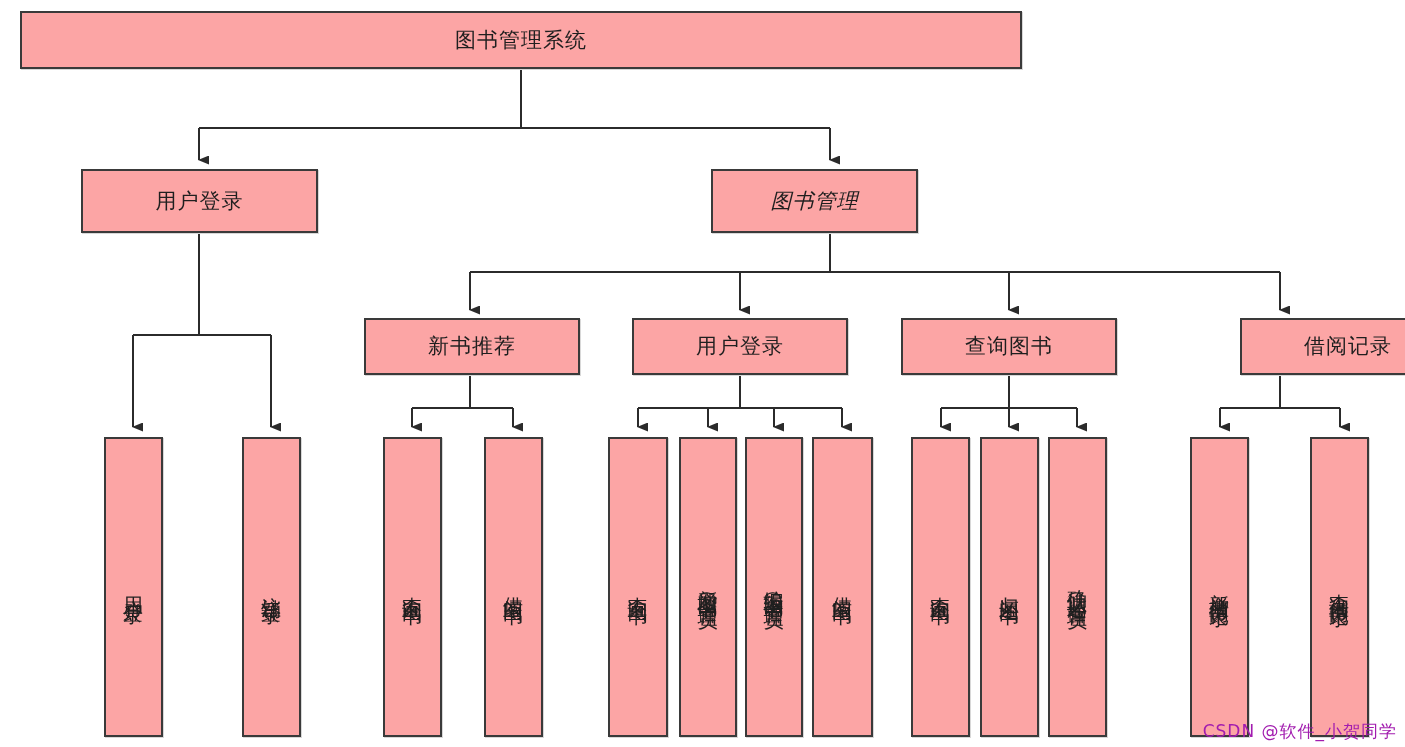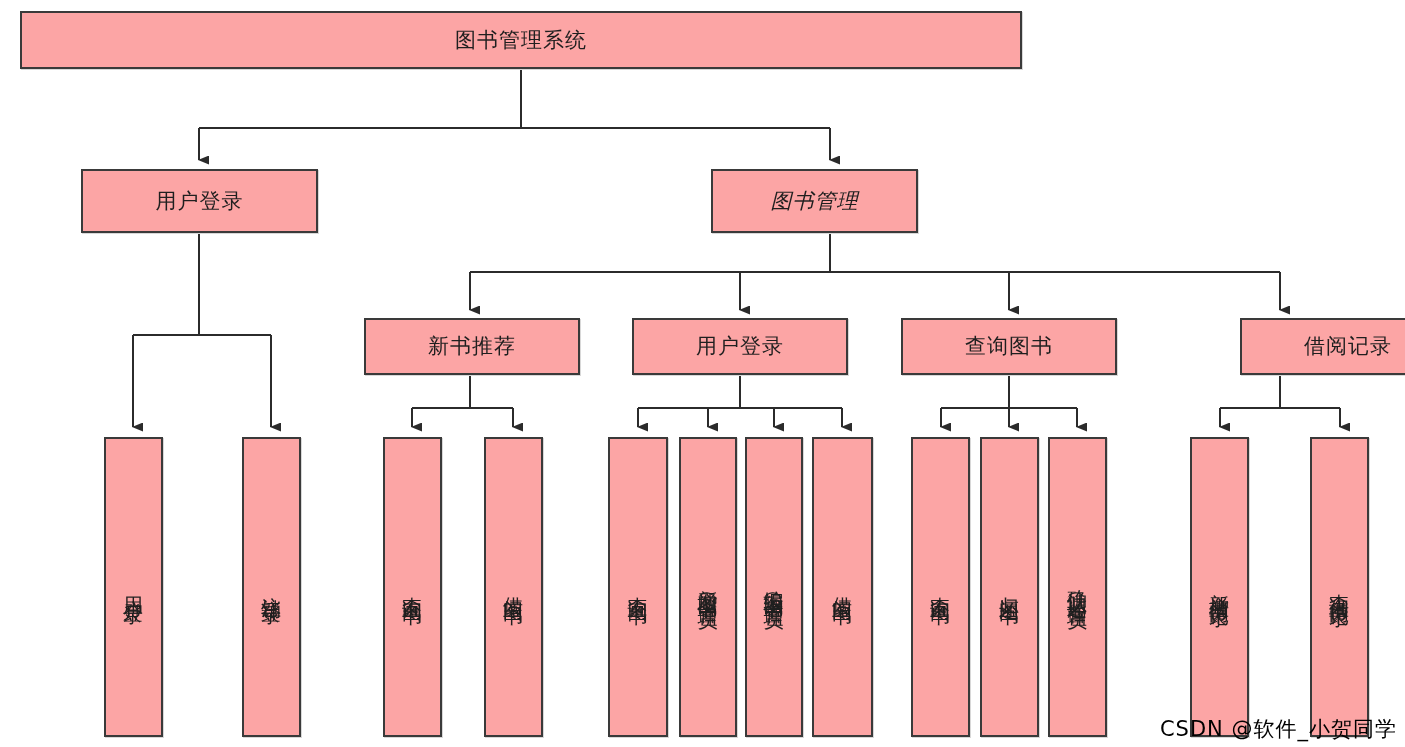--- a/index.html
+++ b/index.html
@@ -53,22 +53,22 @@
     position:absolute;
     left:0;top:0;
     width:1405px;height:747px;
     pointer-events:none;
   }
   
   #watermark{
     position:absolute;
     right:8px;
     bottom:4px;
-    font-size:21px;
-    color:#000000;
+    font-size:17px;
+    color:#a21caf;
     letter-spacing:1px;
     white-space:nowrap;
     font-family:"DejaVu Sans","Liberation Sans",sans-serif;
     margin-left:20px;
   }
 </style>
 </head>
 <body>
 
 <div id="canvas">

